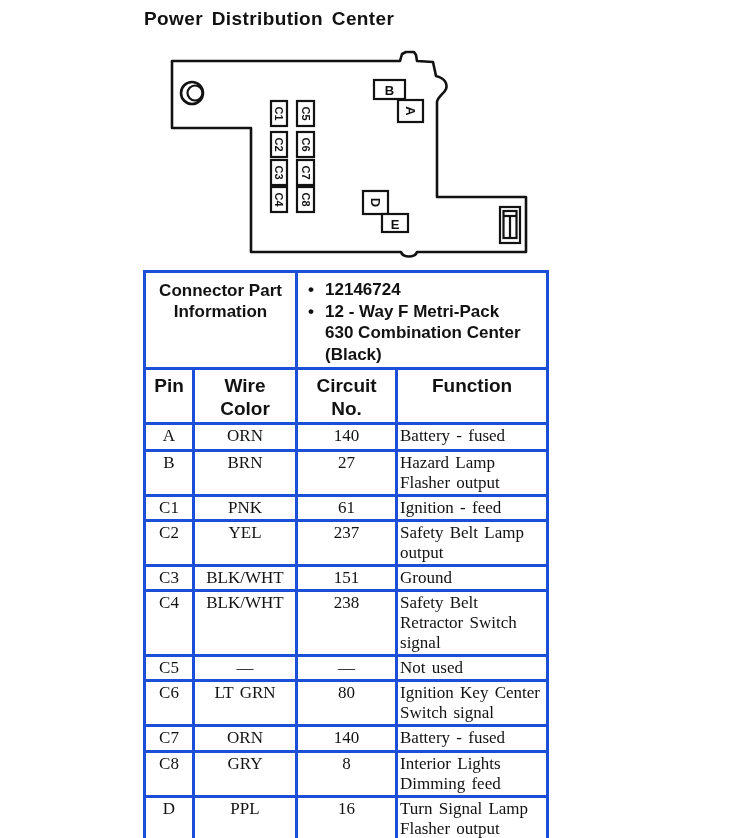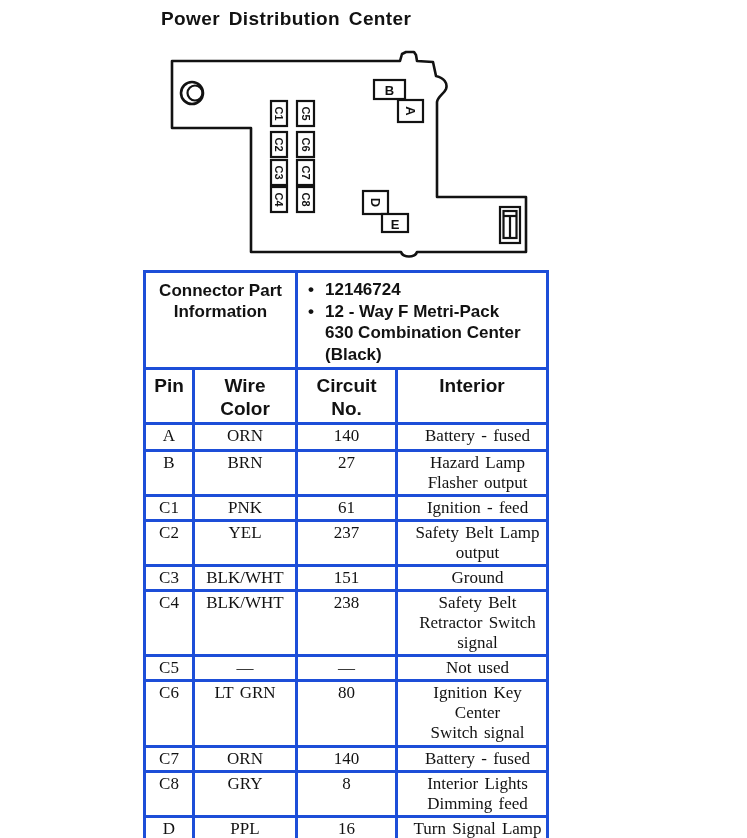--- a/index.html
+++ b/index.html
@@ -2,21 +2,21 @@
 <html><head>
 <meta charset="utf-8">
 <style>
   html,body { margin:0; padding:0; }
   body {
     width:747px; height:838px; background:#ffffff; position:relative;
     font-family:"Liberation Sans", sans-serif; color:#121212;
     -webkit-font-smoothing:antialiased;
   }
   .page-title {
-    position:absolute; left:161px; top:8px;
+    position:absolute; left:144px; top:8px;
     font-size:19px; font-weight:bold; letter-spacing:0.4px; word-spacing:3px;
   }
   svg.diagram { position:absolute; left:0; top:0; }
 
   table.pinout {
     position:absolute; left:143px; top:270px; width:403px;
     border-collapse:collapse; table-layout:fixed;
   }
   table.pinout th, table.pinout td { border:3px solid #1d4ed8; overflow:hidden; }
 
@@ -33,21 +33,21 @@
     text-align:center; vertical-align:top; padding-top:5px;
     font-size:19px; font-weight:bold; white-space:pre-line; line-height:1.2;
   }
 
   tbody td {
     font-family:"Liberation Serif", serif; font-size:17px;
     vertical-align:top; padding-top:1px; line-height:1.18;
     word-spacing:2px;
   }
   td.c  { text-align:center; }
-  td.fn { text-align:center; padding-left:12px; white-space:pre-line; }
+  td.fn { text-align:left; padding-left:2px; white-space:pre-line; }
 </style>
 </head>
 <body>
 
 <div class="page-title">Power Distribution Center</div>
 
 <svg class="diagram" width="747" height="266" viewBox="0 0 747 266">
 
   <path d="M 172 61 L 400 61 L 402 54 L 406 52 L 414 52 L 416 55 L 417 61
            L 433 62 L 436 76 C 444 78 448 83 446 89 C 444 94 438 96 437 102
@@ -120,21 +120,21 @@
 (Black)</span>
         </div>
       </th>
     </tr>
     <tr style="height:43px">
       <th class="col-head">Pin</th>
       <th class="col-head">Wire
 Color</th>
       <th class="col-head">Circuit
 No.</th>
-      <th class="col-head">Interior</th>
+      <th class="col-head">Function</th>
     </tr>
   </thead>
   <tbody>
     <tr style="height:27px">
       <td class="c">A</td>
       <td class="c">ORN</td>
       <td class="c">140</td>
       <td class="fn">Battery - fused</td>
     </tr>
     <tr style="height:43px">

